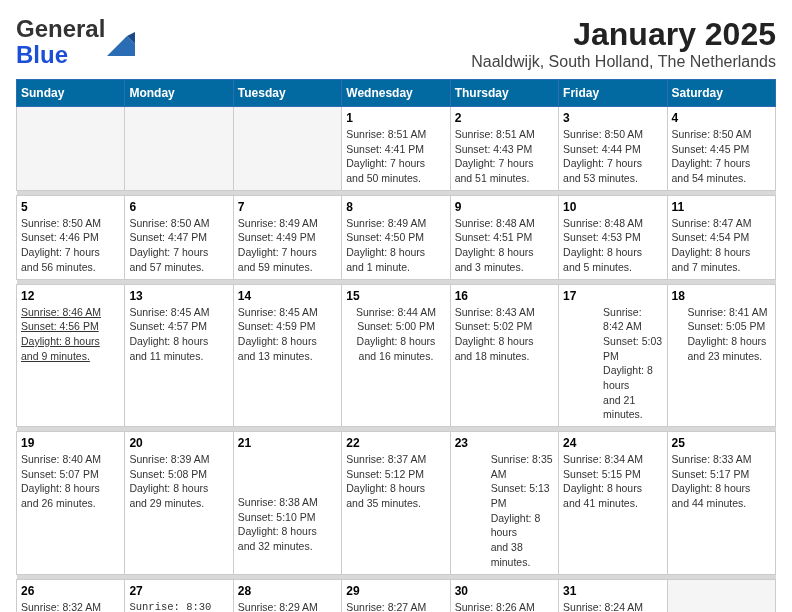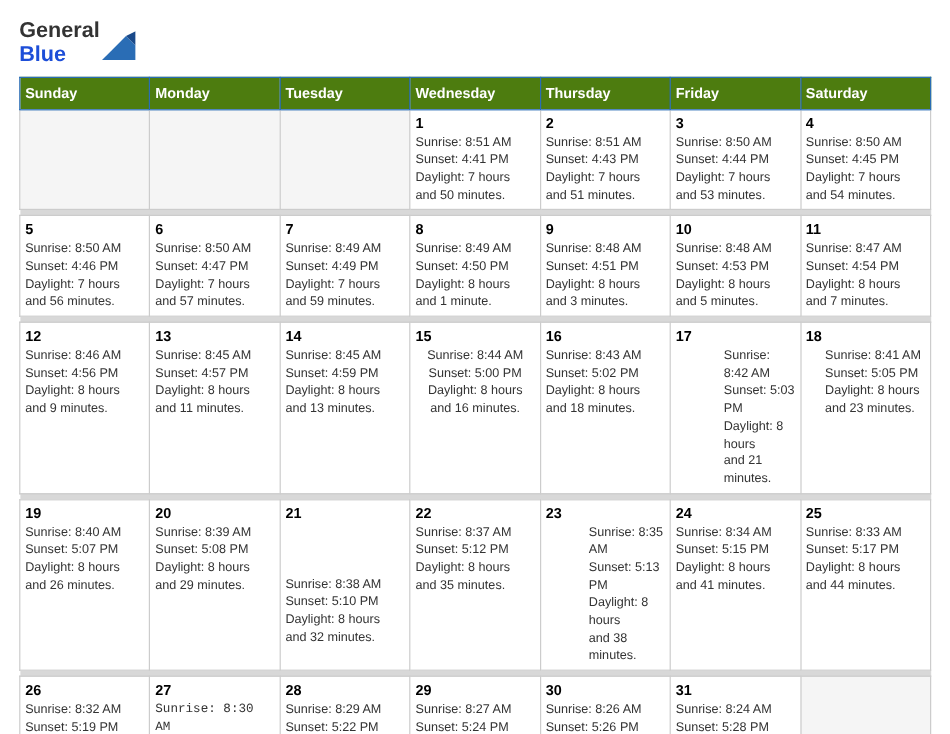--- a/index.html
+++ b/index.html
@@ -14,21 +14,21 @@
       display: flex;
       justify-content: space-between;
       align-items: flex-start;
       margin-bottom: 8px;
     }
     .logo {
       display: flex;
       align-items: center;
     }
     .logo-text {
-      font-size: 18px;
+      font-size: 24px;
       font-weight: bold;
       line-height: 1.1;
     }
     .logo-general { color: #333; }
     .logo-blue { color: #1d4ed8; }
     .logo-icon {
       width: 28px;
       height: 28px;
       margin-left: 2px;
     }
@@ -44,21 +44,21 @@
       font-size: 16px;
       font-weight: normal;
       color: #444;
     }
     .calendar {
       width: 100%;
       border-collapse: collapse;
       font-size: 11px;
     }
     .calendar th {
-      background-color: #4d7c0f;
+      background-color: #0369a1;
       color: #fff;
       padding: 6px 4px;
       text-align: left;
       font-size: 12px;
       border: 1px solid #2a6db5;
     }
     .calendar td {
       border: 1px solid #ccc;
       vertical-align: top;
       padding: 4px;
@@ -89,20 +89,24 @@
       <div class="logo-text">
         <span class="logo-general">General</span><br>
         <span class="logo-blue">Blue</span>
       </div>
     </div>
     <svg class="logo-icon" viewBox="0 0 28 28">
       <polygon points="8,20 20,8 28,16 28,28 0,28" fill="#2a6db5"></polygon>
       <polygon points="20,8 28,4 28,16" fill="#1a4a8a"></polygon>
     </svg>
   </div>
+  <div class="title-block">
+    <h1>January 2025</h1>
+    <h2>Naaldwijk, South Holland, The Netherlands</h2>
+  </div>
 </div>
 
 <table class="calendar">
   <thead>
     <tr>
     <th>Sunday</th>
         <th>Monday</th>
         <th>Tuesday</th>
         <th>Wednesday</th>
         <th>Thursday</th>
@@ -197,21 +201,21 @@
 Daylight: 8 hours
 and 7 minutes.</div>
         </td>
       </tr>
       <tr>
         <td colspan="7" style="height: 5px; background: rgb(216, 216, 216); border: none; padding: 0px;"></td>
       </tr>
       <tr>
         <td>
           <div class="day-number">12</div>
-          <div class="day-info" style="white-space: pre-line;">Sunrise: 8:46 AM
+          <div class="day-info" style="white-space: pre-line; text-decoration: underline;">Sunrise: 8:46 AM
 Sunset: 4:56 PM
 Daylight: 8 hours
 and 9 minutes.</div>
         </td>
         <td>
           <div class="day-number">13</div>
           <div class="day-info" style="white-space: pre-line;">Sunrise: 8:45 AM
 Sunset: 4:57 PM
 Daylight: 8 hours
 and 11 minutes.</div>

